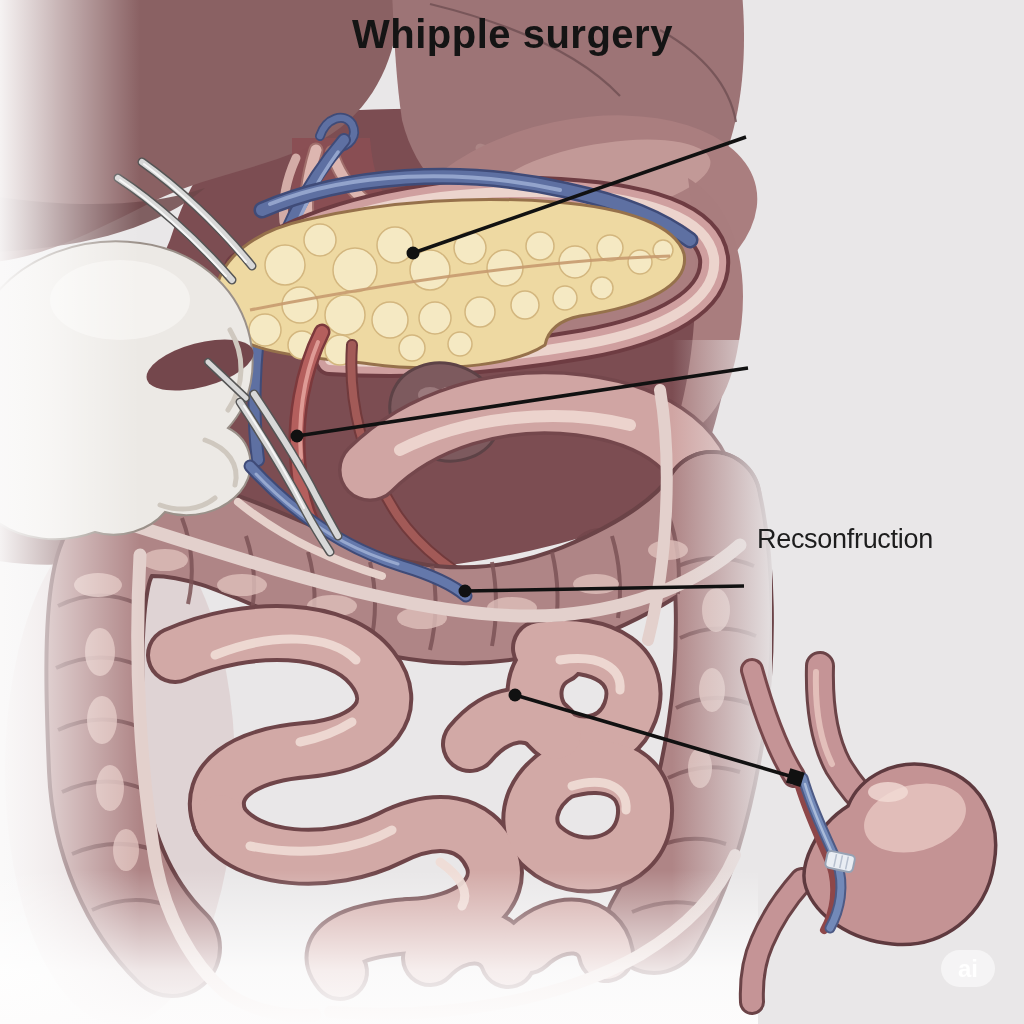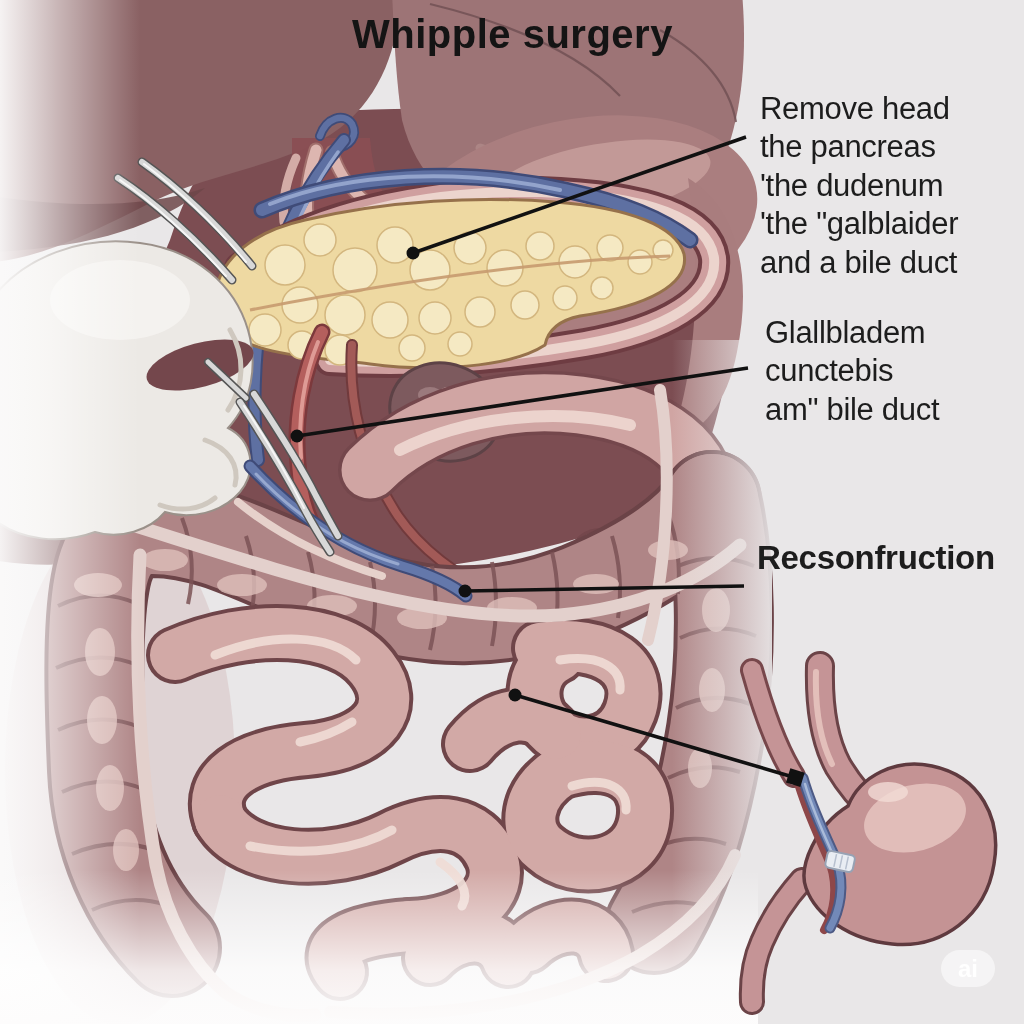--- a/index.html
+++ b/index.html
@@ -5,21 +5,21 @@
   html,body{margin:0;padding:0;background:#d4d2d3;}
   .canvas{position:relative;width:1024px;height:1024px;overflow:hidden;
           background:#ec4899;font-family:"Liberation Sans","DejaVu Sans",sans-serif;}
   .art{position:absolute;left:0;top:0;width:1024px;height:1024px;}
   .page-title{position:absolute;left:352px;top:12px;font-size:40px;font-weight:700;
               color:#141414;letter-spacing:.5px;white-space:pre-line;}
   .lbl{position:absolute;font-size:31px;line-height:1.24;color:#1d1d1d;
        letter-spacing:-.3px;white-space:pre-line;}
   .lbl-remove{left:760px;top:90px;}
   .lbl-gallbladder{left:765px;top:314px;}
-  .lbl-recon-head{left:757px;top:538px;font-size:33px;font-weight:700;}
+  .lbl-recon-head{left:757px;top:523px;font-size:27px;font-weight:400;}
   .lbl-recon-body{left:759px;top:564px;}
   .watermark{position:absolute;left:941px;top:950px;width:54px;height:37px;
              border-radius:19px;background:rgba(255,255,255,.55);
              display:flex;align-items:center;justify-content:center;
              font-size:24px;font-weight:700;color:rgba(255,255,255,.95);}
 </style>
 </head>
 <body>
 
 <div class="canvas">
@@ -301,26 +301,18 @@
   <g fill="#111111">
     <circle cx="413" cy="253" r="6.5"></circle>
     <circle cx="297" cy="436" r="6.5"></circle>
     <circle cx="465" cy="591" r="6.5"></circle>
     <circle cx="515" cy="695" r="6.5"></circle>
     <rect x="788" y="770" width="15" height="15" transform="rotate(17 795 777)"></rect>
   </g>
 </svg>
 
 <div class="page-title">Whipple surgery</div>
-<div class="lbl lbl-remove">Remove head
-the pancreas
-'the dudenum
-'the "galblaider
-and a bile duct</div>
-<div class="lbl lbl-gallbladder">Glallbladem
-cunctebis
-am" bile duct</div>
 <div class="lbl lbl-recon-head">Recsonfruction</div>
 <div class="watermark">
   <span>ai</span>
 </div>
 
 </div>
 
 </body></html>

